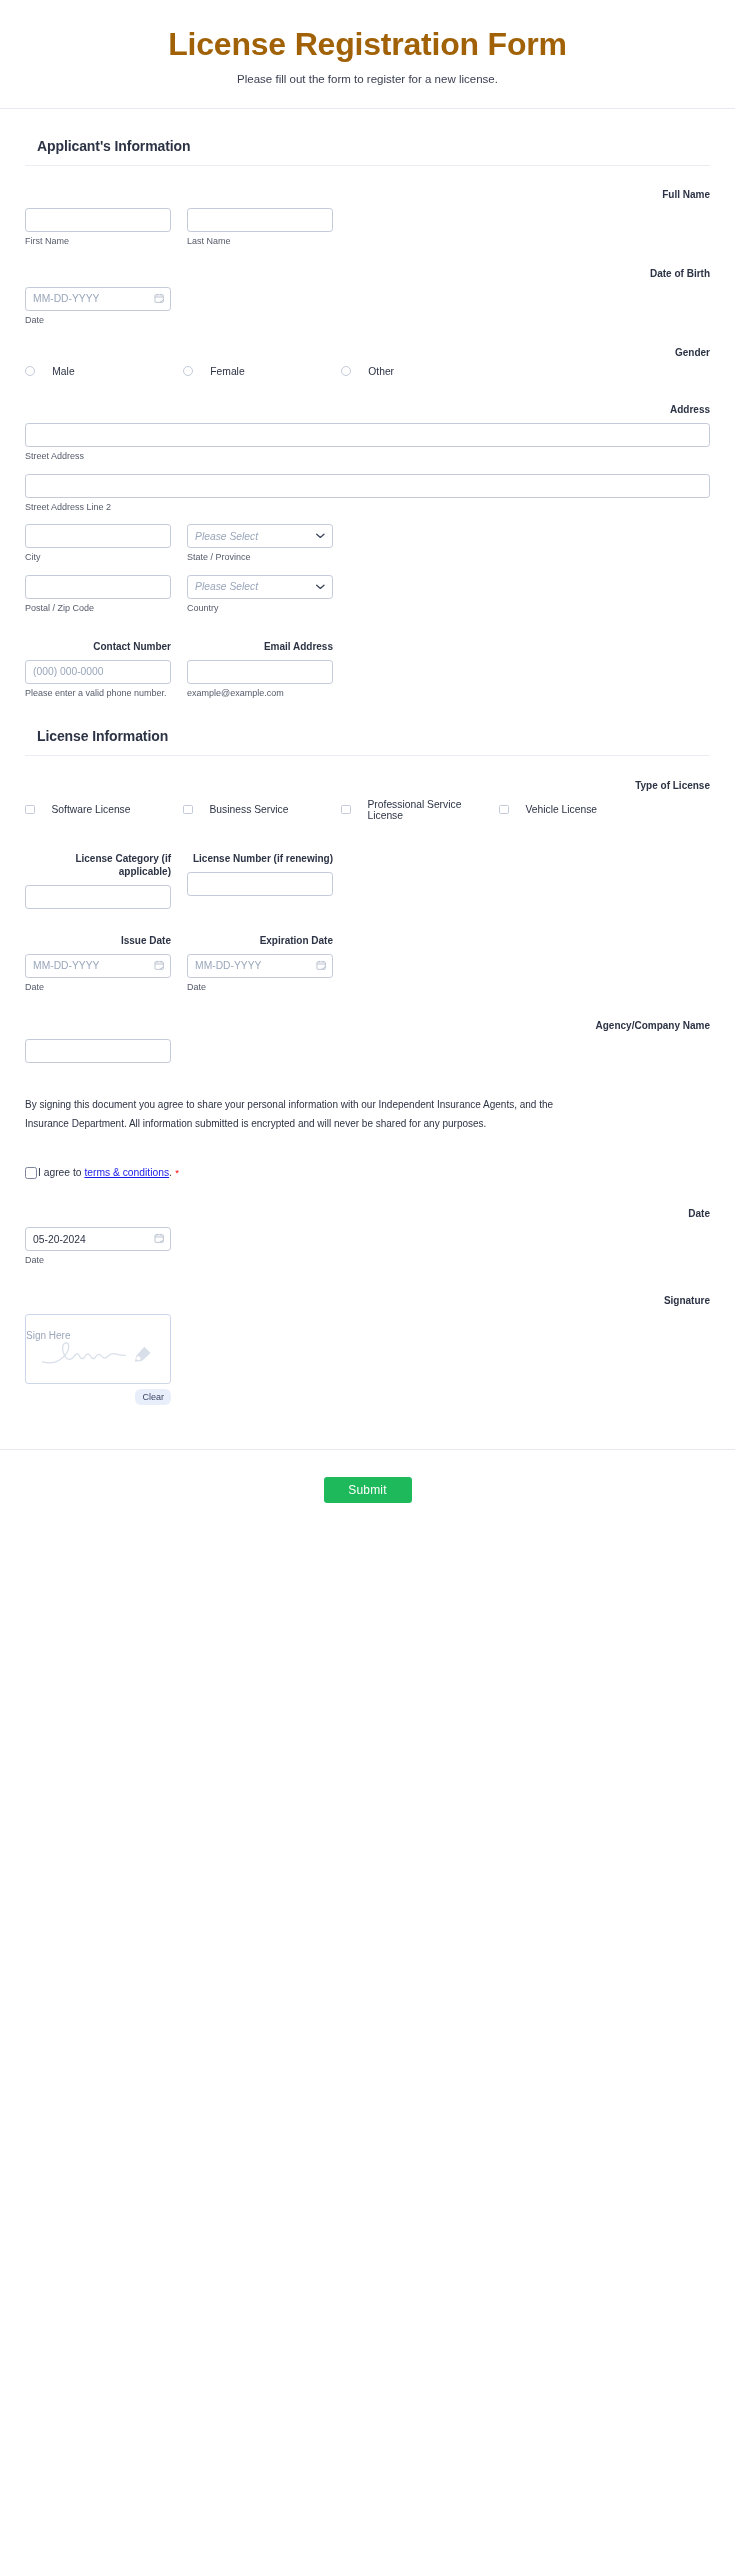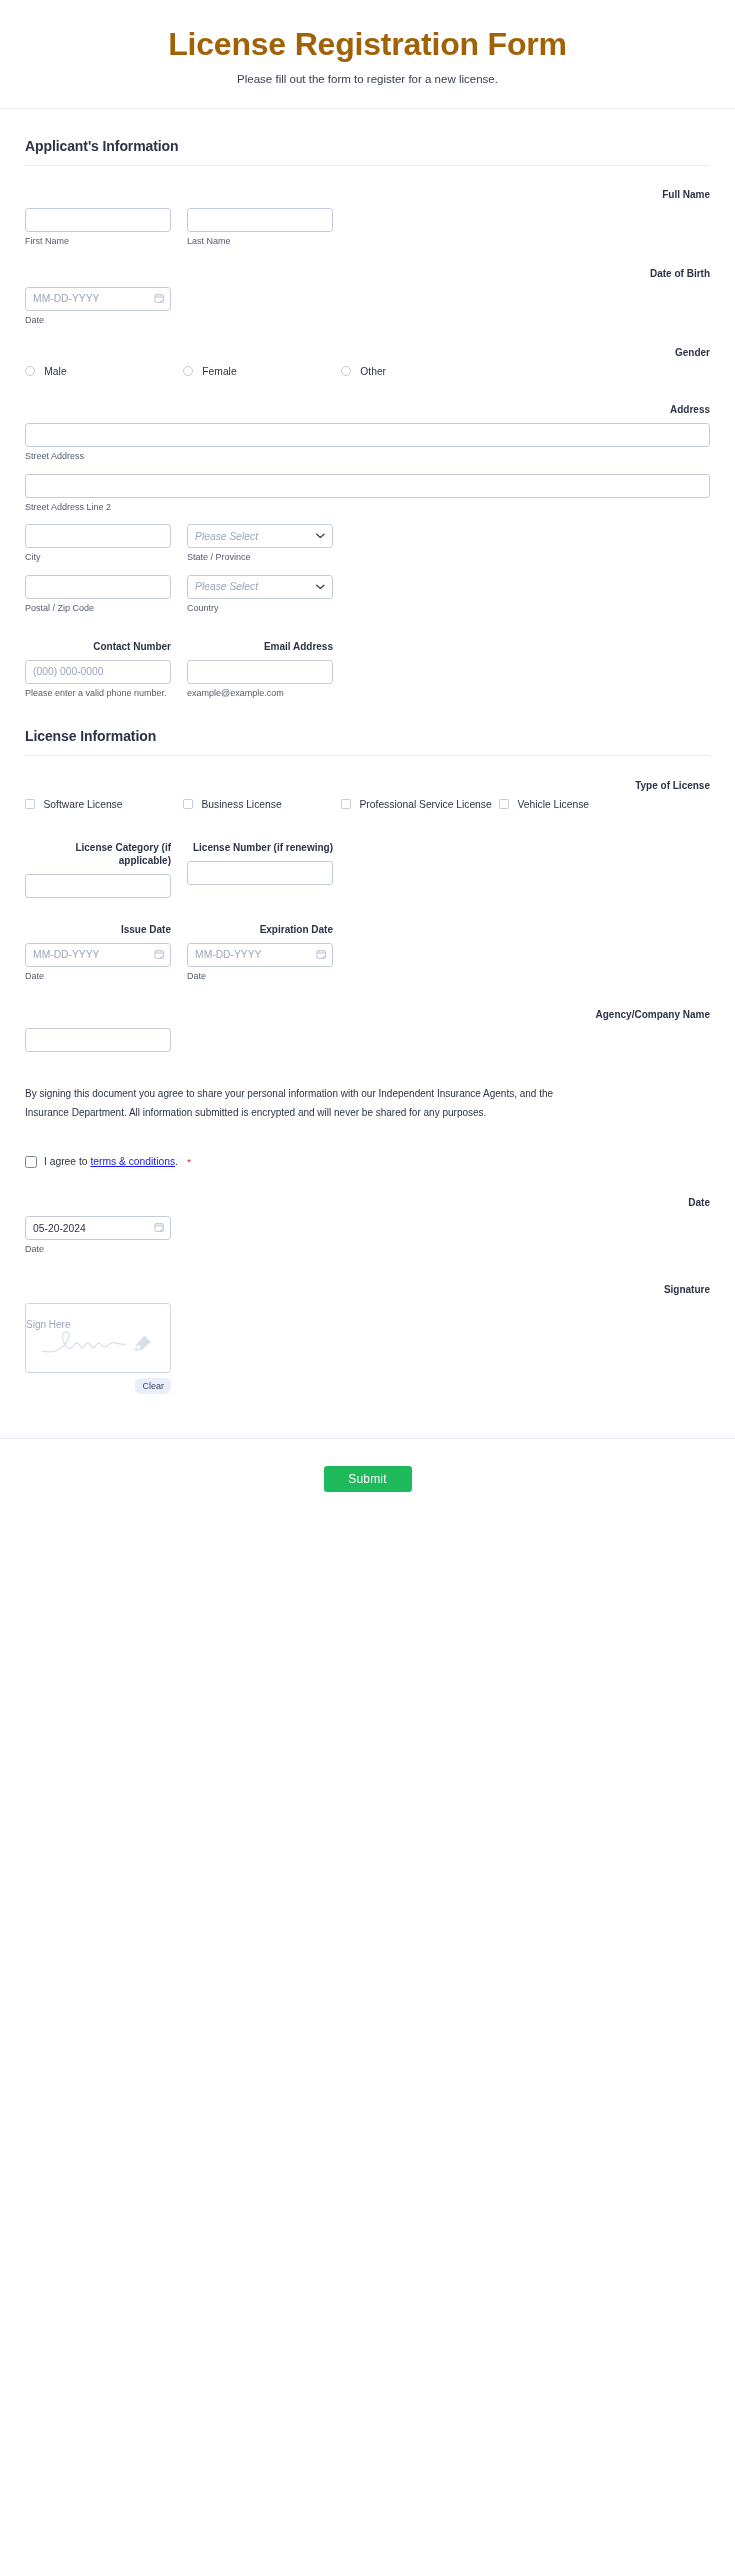--- a/index.html
+++ b/index.html
@@ -39,20 +39,21 @@
     padding-top: 29px;
     padding-bottom: 11px;
     border-bottom: 0.8px solid #ebedf2;
     margin-bottom: 3.2px;
   }
   .section-title {
     font-size: 14px;
     font-weight: bold;
     color: #2c3345;
     letter-spacing: -0.1px;
+    margin-left: 12px;
   }
 
   .field { padding-top: 19px; }
 
   .field-label {
     font-size: 10px;
     font-weight: bold;
     color: #2c3345;
     display: block;
     margin-bottom: 7.1px;
@@ -118,21 +119,21 @@
   }
 
   
   .choice-grid {
     display: flex;
     flex-wrap: wrap;
   }
   .choice {
     display: flex;
     align-items: center;
-    gap: 9px;
+    gap: 17px;
     width: 158px;
     margin-bottom: 7.1px;
     font-size: 10.3px;
     color: #2c3345;
   }
   .radio-box {
     width: 10.3px; height: 10.3px;
     border: 0.8px solid #c3cad9;
     border-radius: 50%;
     background: #fff;
@@ -150,21 +151,21 @@
   .consent-text {
     font-size: 10px;
     color: #2c3345;
     line-height: 1.95;
     padding-top: 32px;
     max-width: 569px;
   }
   .agree-row {
     display: flex;
     align-items: center;
-    gap: 7px;
+    gap: 1px;
     padding-top: 33px;
     font-size: 10.3px;
     color: #2c3345;
   }
   .agree-box {
     width: 12px; height: 12px;
     border: 0.8px solid #7b849a;
     border-radius: 2.4px;
     background: #fff;
     flex: 0 0 12px;
@@ -374,21 +375,21 @@
 
   <div class="field">
     <label class="field-label">Type of License</label>
     <div class="choice-grid">
       <div class="choice">
         <span class="check-box"></span>
         <span>Software License</span>
       </div>
       <div class="choice">
         <span class="check-box"></span>
-        <span>Business License</span>
+        <span>Business Service</span>
       </div>
       <div class="choice">
         <span class="check-box"></span>
         <span>Professional Service License</span>
       </div>
       <div class="choice">
         <span class="check-box"></span>
         <span>Vehicle License</span>
       </div>
     </div>

